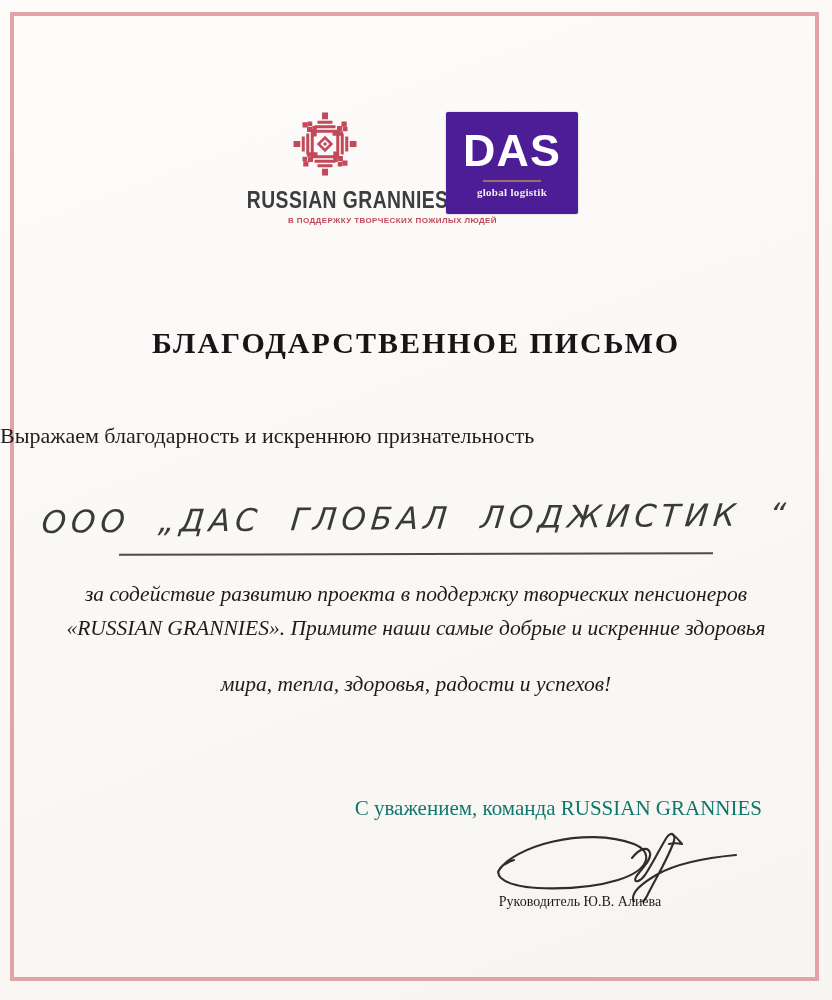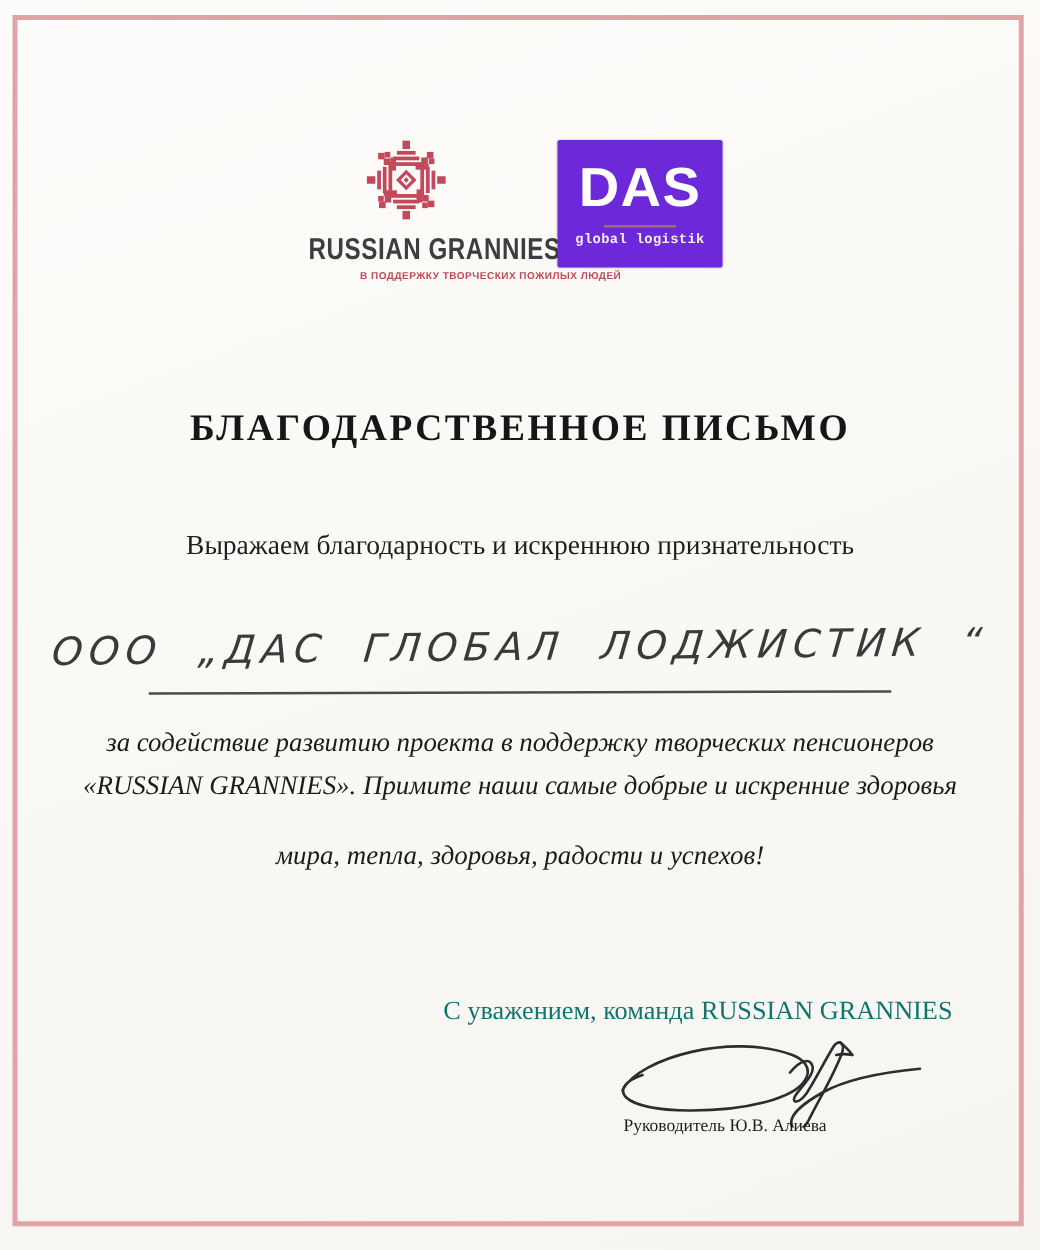--- a/index.html
+++ b/index.html
@@ -41,58 +41,57 @@
     font-weight:bold;
     font-size:8px;
     letter-spacing:0.4px;
     color:#c2495a;
     white-space:nowrap;
     margin-left:48px;
   }
   .logo-das{
     position:absolute;left:446px;top:112px;
     width:132px;height:102px;
-    background:#6d28d9;
+    background:#4c1d95;
     border-radius:2px;
     display:flex;flex-direction:column;align-items:center;justify-content:center;
     box-shadow:0 0 2px rgba(0,0,0,0.25);
   }
   .das-name{
     font-family:"Liberation Sans", sans-serif;
     font-weight:bold;
     font-size:44px;
     line-height:1;
     letter-spacing:1px;
     color:#ffffff;
     transform:scaleX(1.02);
   }
   .das-rule{
     width:58px;height:2px;
     background:#9c7069;
     margin:7px 0 4px 0;
   }
   .das-tagline{
-    font-family:Liberation Mono, monospace;
+    font-family:Liberation Serif, serif;
     font-weight:bold;
     font-size:11px;
     color:#f2efed;
     letter-spacing:0.3px;
   }
   
   .title{
     position:absolute;left:0;right:0;top:326px;
     text-align:center;
     font-weight:bold;
     font-size:30px;
     letter-spacing:2px;
     color:#171515;
   }
   .intro{
     position:absolute;left:0;right:0;top:423px;
-    text-align:center;
     font-size:22px;
     color:#1f1d1d;
   }
   .handwritten{
     position:absolute;left:0;right:0;top:500px;
     text-align:center;
     font-family:"DejaVu Sans", sans-serif;
     font-style:italic;
     font-size:31px;
     letter-spacing:5px;

